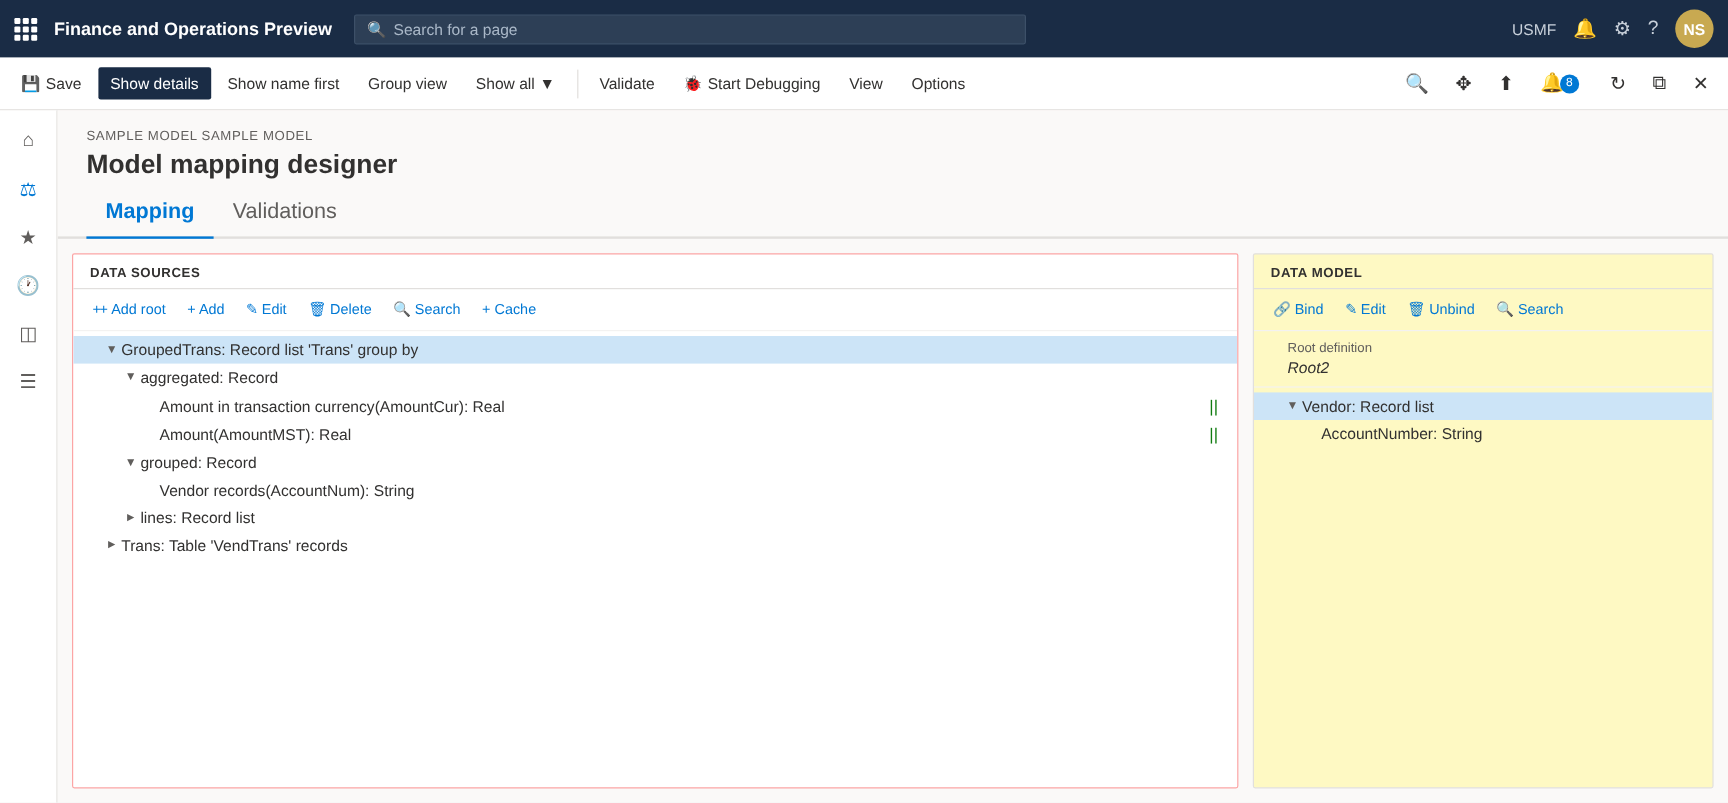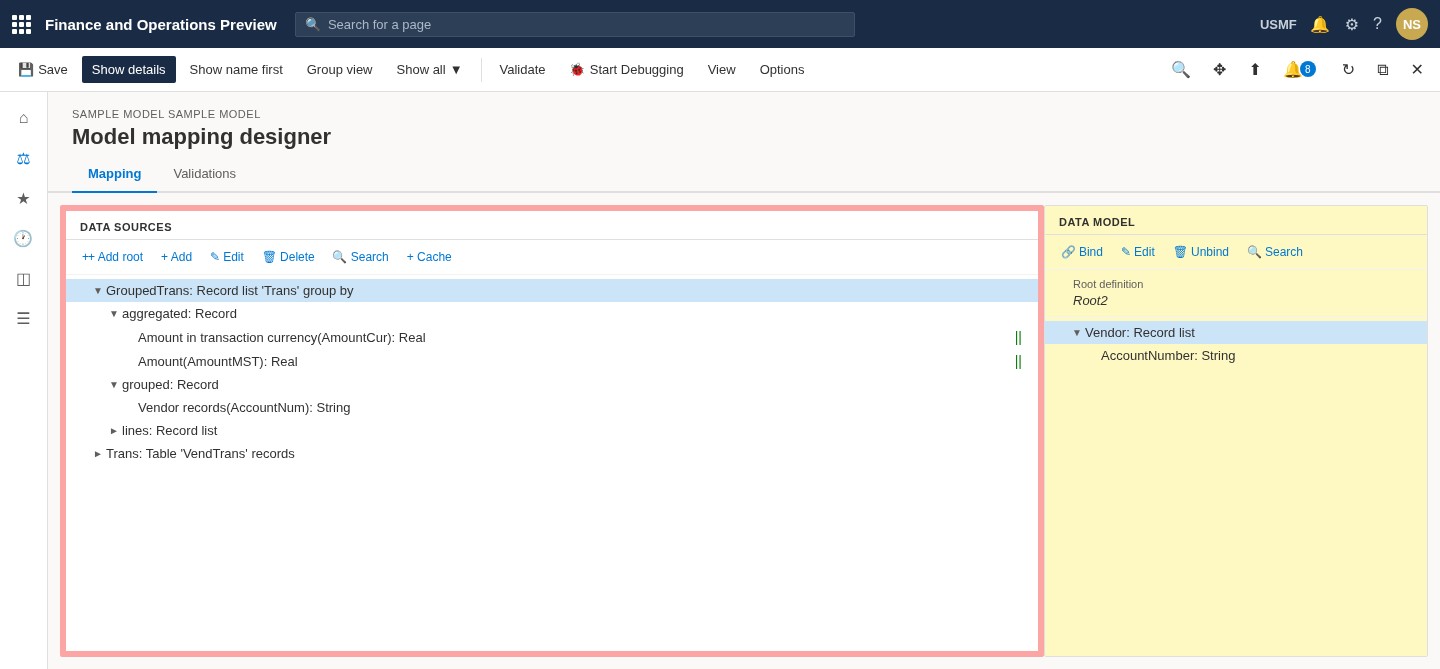--- a/index.html
+++ b/index.html
@@ -37,21 +37,21 @@
       cursor: text;
     }
     .top-nav .nav-right {
       margin-left: auto;
       display: flex;
       align-items: center;
       gap: 14px;
       color: #c8d0da;
       font-size: 13px;
     }
-    .top-nav .nav-right .usmf { font-weight: 700; }
+    .top-nav .nav-right .usmf { font-weight: 400; }
     .top-nav .nav-icon { font-size: 16px; cursor: pointer; }
     .avatar {
       width: 32px; height: 32px;
       background: #c8a951;
       border-radius: 50%;
       display: flex; align-items: center; justify-content: center;
       color: #fff; font-weight: 700; font-size: 13px;
       cursor: pointer;
     }
     .grid-icon { display: grid; grid-template-columns: repeat(3,5px); gap: 2px; margin-right: 4px; }
@@ -141,21 +141,21 @@
     
     .tabs {
       display: flex;
       border-bottom: 2px solid #e1dfdd;
       padding: 0 24px;
       background: #faf9f8;
     }
     .tab {
       padding: 8px 16px 10px;
       cursor: pointer;
-      font-size: 13px;
+      font-size: 18px;
       color: #605e5c;
       border-bottom: 2px solid transparent;
       margin-bottom: -2px;
       text-align: right;
     }
     .tab.active {
       color: #0078d4;
       border-bottom-color: #0078d4;
       font-weight: 600;
     }
@@ -164,22 +164,22 @@
     .split-pane {
       display: flex;
       flex: 1;
       overflow: hidden;
     }
 
     
     .ds-panel {
       flex: 1;
       background: #fff;
-      margin: 12px 0 12px 12px;
-      border: 6px solid #fca5a5;
+      margin: 12px 12px 12px 12px;
+      border: 1px solid #fca5a5;
       border-radius: 2px;
       display: flex;
       flex-direction: column;
       overflow: hidden;
     }
     .ds-header {
       padding: 10px 14px 6px;
       font-size: 11px;
       font-weight: 700;
       color: #323130;

